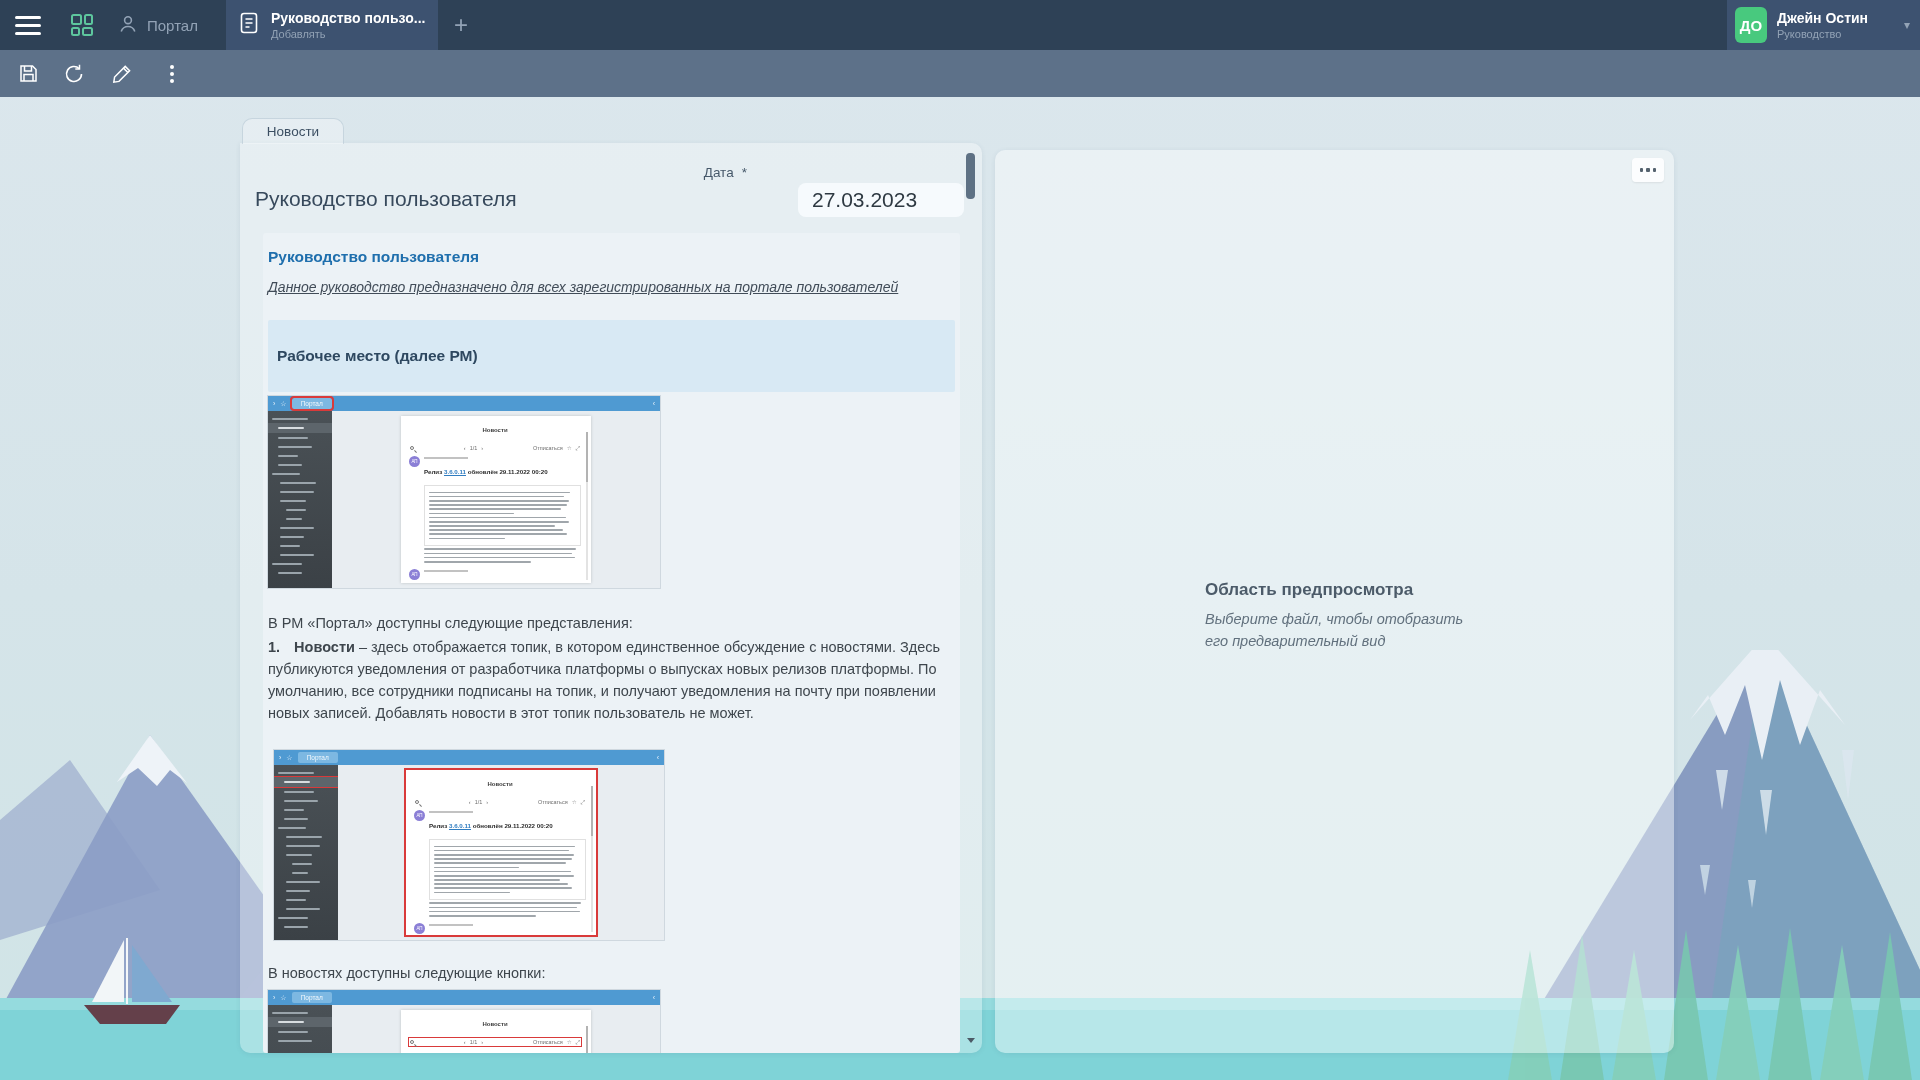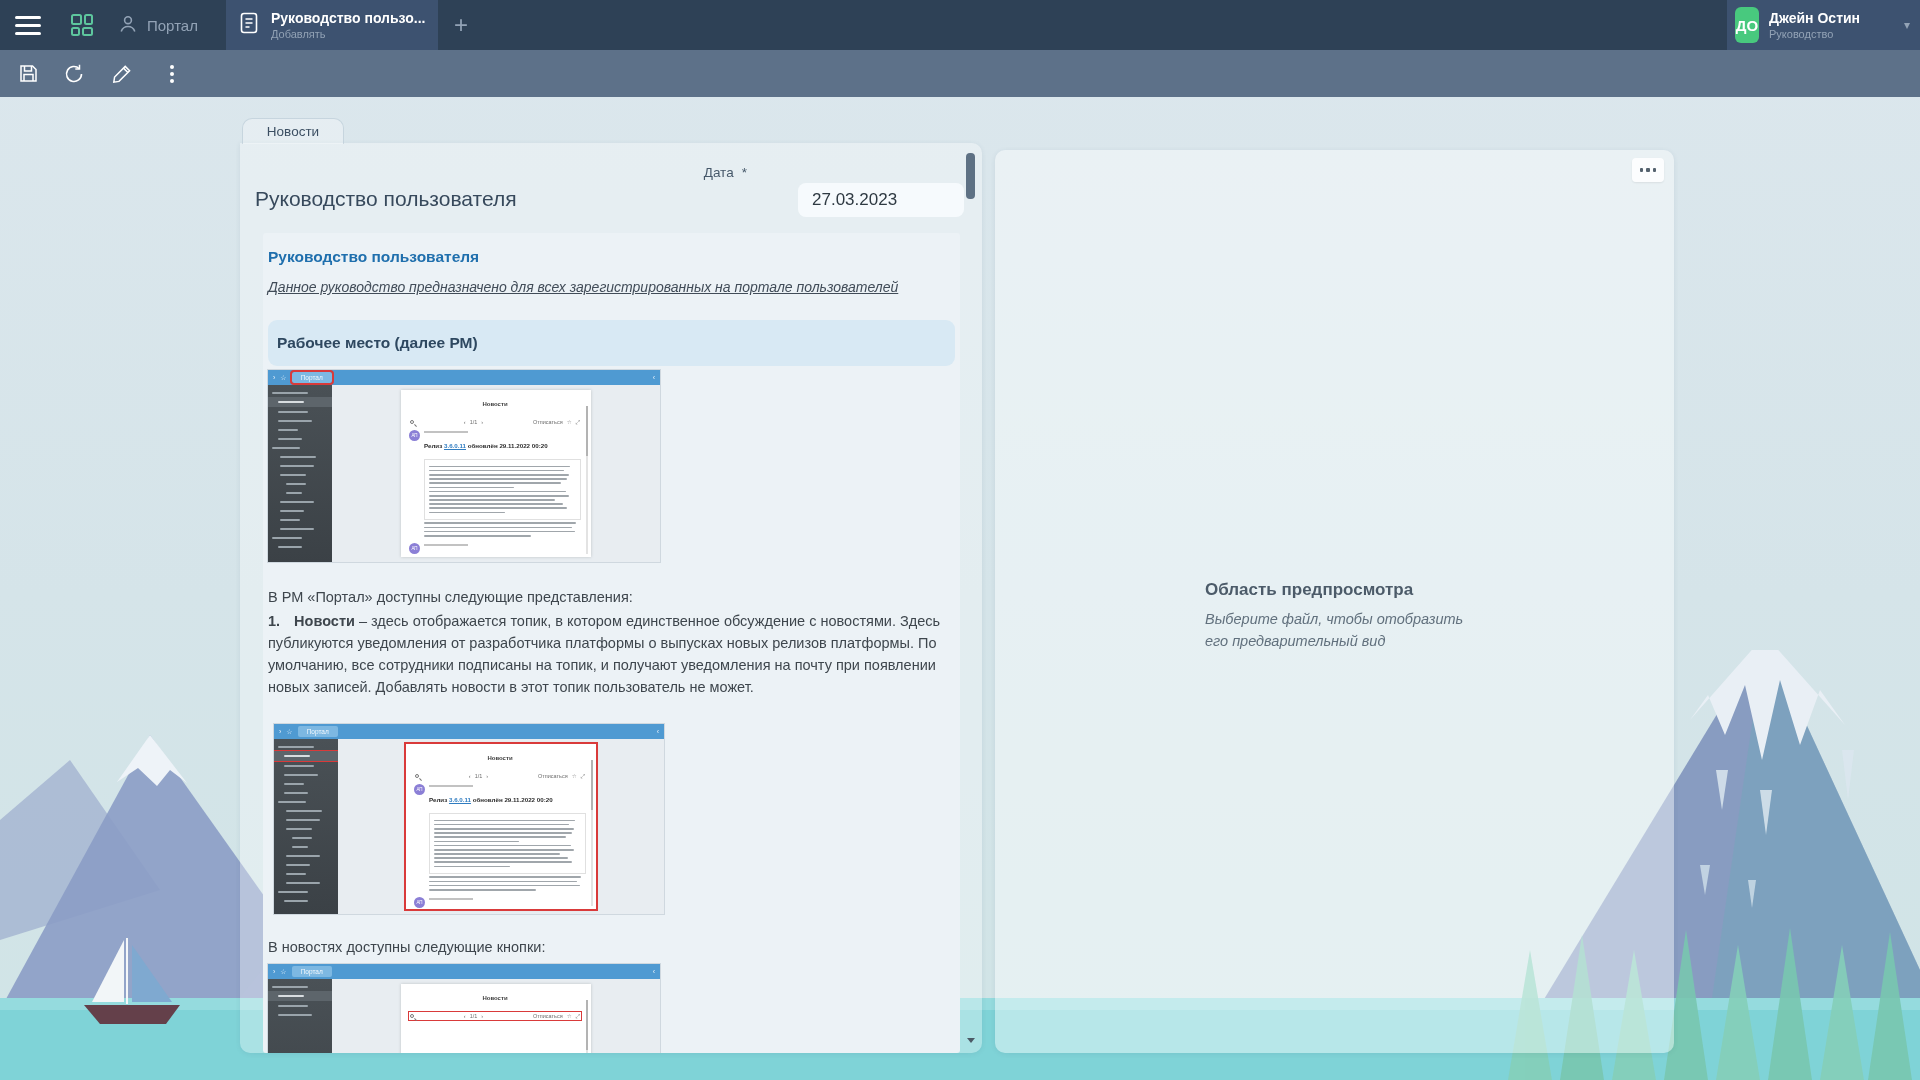--- a/index.html
+++ b/index.html
@@ -12,21 +12,21 @@
   .tb-btn { display:flex; align-items:center; justify-content:center; cursor:pointer; }
   .hamburger { width:56px; flex-direction:column; gap:5px; }
   .hamburger i { display:block; width:26px; height:3px; background:#fff; border-radius:2px; }
   .grid-ic { width:52px; }
   .workspace { display:flex; align-items:center; gap:9px; padding:0 28px 0 10px; color:#93a3b6; font-size:15px; cursor:pointer; }
   .tab-active { width:212px; background:#3d5270; display:flex; align-items:center; gap:11px; padding:0 12px; cursor:pointer; }
   .tab-title { color:#fff; font-size:14px; font-weight:bold; white-space:nowrap; }
   .tab-sub { color:#92a2b5; font-size:11px; margin-top:2px; }
   .tab-plus { width:46px; color:#93a3b6; font-size:24px; font-weight:300; }
   .user-block { margin-left:auto; width:193px; background:#3d5270; display:flex; align-items:center; gap:10px; padding:0 10px 0 8px; cursor:pointer; }
-  .avatar { width:24px; height:36px; border-radius:6px; background:#48c97e; color:#fff; font-size:15px; font-weight:bold; display:flex; align-items:center; justify-content:center; }
+  .avatar { width:32px; height:36px; border-radius:6px; background:#48c97e; color:#fff; font-size:15px; font-weight:bold; display:flex; align-items:center; justify-content:center; }
   .user-name { color:#fff; font-size:14px; font-weight:bold; white-space:nowrap; }
   .user-role { color:#93a3b6; font-size:11px; margin-top:2px; }
   .user-caret { color:#93a3b6; font-size:12px; margin-left:auto; }
 
   
   .toolbar { position:absolute; left:0; top:50px; width:1920px; height:47px; background:#5d7189; display:flex; align-items:center; z-index:25; }
   .tool { width:24px; height:24px; display:flex; align-items:center; justify-content:center; cursor:pointer; }
   .tool svg { display:block; }
   .t-save { margin-left:16px; } .t-refresh { margin-left:22px; } .t-edit { margin-left:24px; } .t-kebab { margin-left:26px; }
   .kebab-v { display:flex; flex-direction:column; gap:3px; }
@@ -36,30 +36,30 @@
   .scenery { position:absolute; left:0; bottom:0; width:1920px; height:430px; z-index:1; }
 
   
   .card-tab { position:absolute; left:242px; top:118px; width:102px; height:26px; background:rgba(255,255,255,0.30); border:1px solid rgba(140,165,185,0.35); border-bottom:none; border-radius:10px 10px 0 0; display:flex; align-items:center; justify-content:center; font-size:13.5px; color:#3c4f63; z-index:10; cursor:pointer; }
 
   
   .card-left { position:absolute; left:240px; top:143px; width:742px; height:910px; background:rgba(255,255,255,0.34); border-radius:0 10px 10px 10px; box-shadow:0 1px 5px rgba(60,90,115,0.10); z-index:5; }
   .form-title { position:absolute; left:15px; top:44px; font-size:21px; font-weight:500; color:#37495c; }
   .date-label { position:absolute; left:62.5%; top:22px; font-size:13.5px; color:#46586a; }
   .date-mark { margin-left:8px; color:#46586a; }
-  .date-input { position:absolute; left:558px; top:40px; width:166px; height:34px; background:rgba(248,252,254,0.88); border:none; border-radius:8px; padding:0 14px; font-size:17px; color:#2e3942; font-family:inherit; outline:none; }
+  .date-input { position:absolute; left:558px; top:40px; width:166px; height:34px; background:rgba(248,252,254,0.88); border:none; border-radius:8px; padding:0 14px; font-size:21px; color:#2e3942; font-family:inherit; outline:none; }
   .scrollbar { position:absolute; right:6px; top:7px; bottom:8px; width:10px; }
   .scroll-thumb { position:absolute; left:0; top:3px; width:9px; height:46px; background:#5e7184; border-radius:4px; cursor:pointer; }
   .scroll-down { position:absolute; left:1px; bottom:2px; width:0; height:0; border-left:4px solid transparent; border-right:4px solid transparent; border-top:5px solid #4c5a66; cursor:pointer; }
 
   
   .doc { position:absolute; left:23px; top:90px; width:697px; height:820px; background:#ecf2f6; border-radius:3px; padding:0 5px; overflow:hidden; font-size:14.5px; color:#3e464d; line-height:22px; }
   .doc-heading { margin-top:13px; font-size:15.5px; font-weight:bold; color:#1f6fad; }
   .doc-sub { margin-top:8px; font-size:14px; font-style:italic; text-decoration:underline; color:#414c58; }
-  .sec-box { margin-top:22px; background:#d8e9f4; border-radius:9px; padding:12px 9px; font-size:15.5px; font-weight:bold; color:#2e4860; }
+  .sec-box { margin-top:22px; background:#d8e9f4; border-radius:2px; padding:25px 9px; font-size:15.5px; font-weight:bold; color:#2e4860; }
   .p1 { margin-top:12px; }
   .p2 { margin-top:24px; }
   .p3 { margin-top:22px; }
   .list-p { margin-top:2px; }
   .list-p b.num { margin-right:14px; }
 
   
   .thumb { position:relative; width:392px; background:#dfe5ea; box-shadow:0 0 0 1px rgba(120,140,155,0.25); overflow:hidden; cursor:pointer; }
   .thumb--v1 { height:192px; margin-top:4px; }
   .thumb--v2 { height:190px; margin:26px 0 0 6px; width:390px; }

